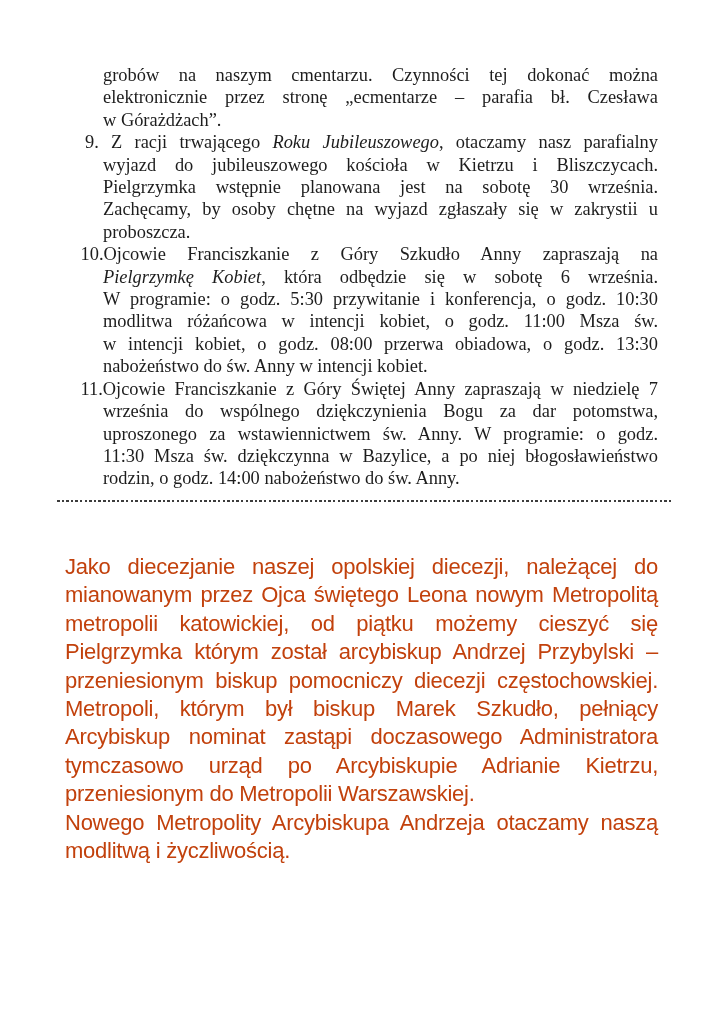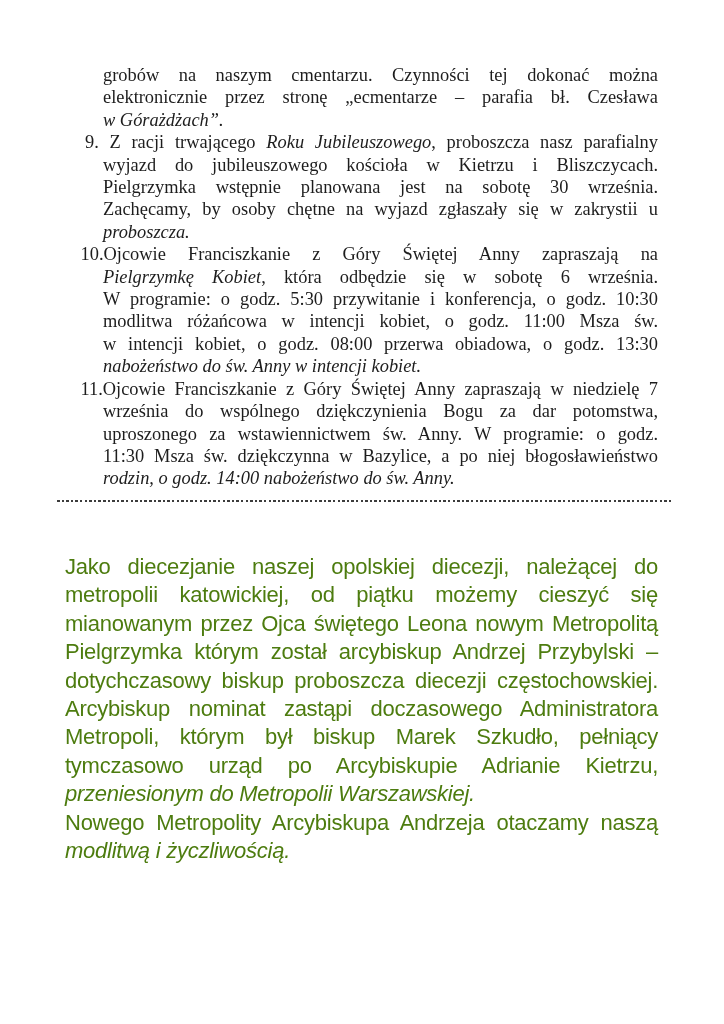--- a/index.html
+++ b/index.html
@@ -24,21 +24,21 @@
     hyphens: none;
   }
   .ln {
     margin: 0;
     padding: 0;
     text-align: justify;
     text-align-last: justify;
     text-justify: inter-word;
     white-space: normal;
   }
-  .ln.last { text-align-last: left; font-style: italic; }
+  .ln.last { text-align-last: left; }
   .ln.hang-9  { text-indent: -18px; }
   .ln.hang-10 { text-indent: -22.5px; }
   .em { font-style: italic; font-family: Liberation Serif, serif; }
   .num { font-style: normal; }
   
   .divider {
     position: absolute;
     left: 57px;
     top: 500px;
     width: 616px;
@@ -48,65 +48,65 @@
   
   .sans-col {
     position: absolute;
     left: 65px;
     top: 553px;
     width: 593px;
     font-family: "Liberation Sans", sans-serif;
     font-size: 22px;
     line-height: 28.4px;
     letter-spacing: -0.25px;
-    color: #4d7c0f;
+    color: #c2410c;
     hyphens: none;
   }
 </style>
 </head>
 <body>
 
 <div class="page">
 
   <section class="serif-col">
 
     <p class="ln">grobów na naszym cmentarzu. Czynności tej dokonać można</p>
     <p class="ln">elektronicznie przez stronę „ecmentarze – parafia bł. Czesława</p>
     <p class="ln last">w Górażdżach”.</p>
 
-    <p class="ln hang-9"><span class="num">9. </span><span>Z racji trwającego </span><span class="em">Roku Jubileuszowego</span><span>, proboszcza nasz parafialny</span></p>
+    <p class="ln hang-9"><span class="num">9. </span><span>Z racji trwającego </span><span class="em">Roku Jubileuszowego</span><span>, otaczamy nasz parafialny</span></p>
     <p class="ln">wyjazd do jubileuszowego kościoła w Kietrzu i Bliszczycach.</p>
     <p class="ln">Pielgrzymka wstępnie planowana jest na sobotę 30 września.</p>
     <p class="ln">Zachęcamy, by osoby chętne na wyjazd zgłaszały się w zakrystii u</p>
     <p class="ln last">proboszcza.</p>
 
-    <p class="ln hang-10"><span class="num">10.</span><span>Ojcowie Franciszkanie z Góry Świętej Anny zapraszają na</span></p>
+    <p class="ln hang-10"><span class="num">10.</span><span>Ojcowie Franciszkanie z Góry Szkudło Anny zapraszają na</span></p>
     <p class="ln"><span class="em">Pielgrzymkę Kobiet</span><span>, która odbędzie się w sobotę 6 września.</span></p>
     <p class="ln">W programie: o godz. 5:30 przywitanie i konferencja, o godz. 10:30</p>
     <p class="ln">modlitwa różańcowa w intencji kobiet, o godz. 11:00 Msza św.</p>
     <p class="ln">w intencji kobiet, o godz. 08:00 przerwa obiadowa, o godz. 13:30</p>
     <p class="ln last">nabożeństwo do św. Anny w intencji kobiet.</p>
 
     <p class="ln hang-10"><span class="num">11.</span><span>Ojcowie Franciszkanie z Góry Świętej Anny zapraszają w niedzielę 7</span></p>
     <p class="ln">września do wspólnego dziękczynienia Bogu za dar potomstwa,</p>
     <p class="ln">uproszonego za wstawiennictwem św. Anny. W programie: o godz.</p>
     <p class="ln">11:30 Msza św. dziękczynna w Bazylice, a po niej błogosławieństwo</p>
     <p class="ln last">rodzin, o godz. 14:00 nabożeństwo do św. Anny.</p>
 
   </section>
 
   <div class="divider"></div>
 
   <section class="sans-col">
     <p class="ln">Jako diecezjanie naszej opolskiej diecezji, należącej do</p>
+    <p class="ln">mianowanym przez Ojca świętego Leona nowym Metropolitą</p>
     <p class="ln">metropolii katowickiej, od piątku możemy cieszyć się</p>
-    <p class="ln">mianowanym przez Ojca świętego Leona nowym Metropolitą</p>
     <p class="ln">Pielgrzymka którym został arcybiskup Andrzej Przybylski –</p>
-    <p class="ln">dotychczasowy biskup proboszcza diecezji częstochowskiej.</p>
+    <p class="ln">przeniesionym biskup pomocniczy diecezji częstochowskiej.</p>
+    <p class="ln">Metropoli, którym był biskup Marek Szkudło, pełniący</p>
     <p class="ln">Arcybiskup nominat zastąpi doczasowego Administratora</p>
-    <p class="ln">Metropoli, którym był biskup Marek Szkudło, pełniący</p>
     <p class="ln">tymczasowo urząd po Arcybiskupie Adrianie Kietrzu,</p>
     <p class="ln last">przeniesionym do Metropolii Warszawskiej.</p>
     <p class="ln">Nowego Metropolity Arcybiskupa Andrzeja otaczamy naszą</p>
     <p class="ln last">modlitwą i życzliwością.</p>
   </section>
 
 </div>
 
 </body></html>

